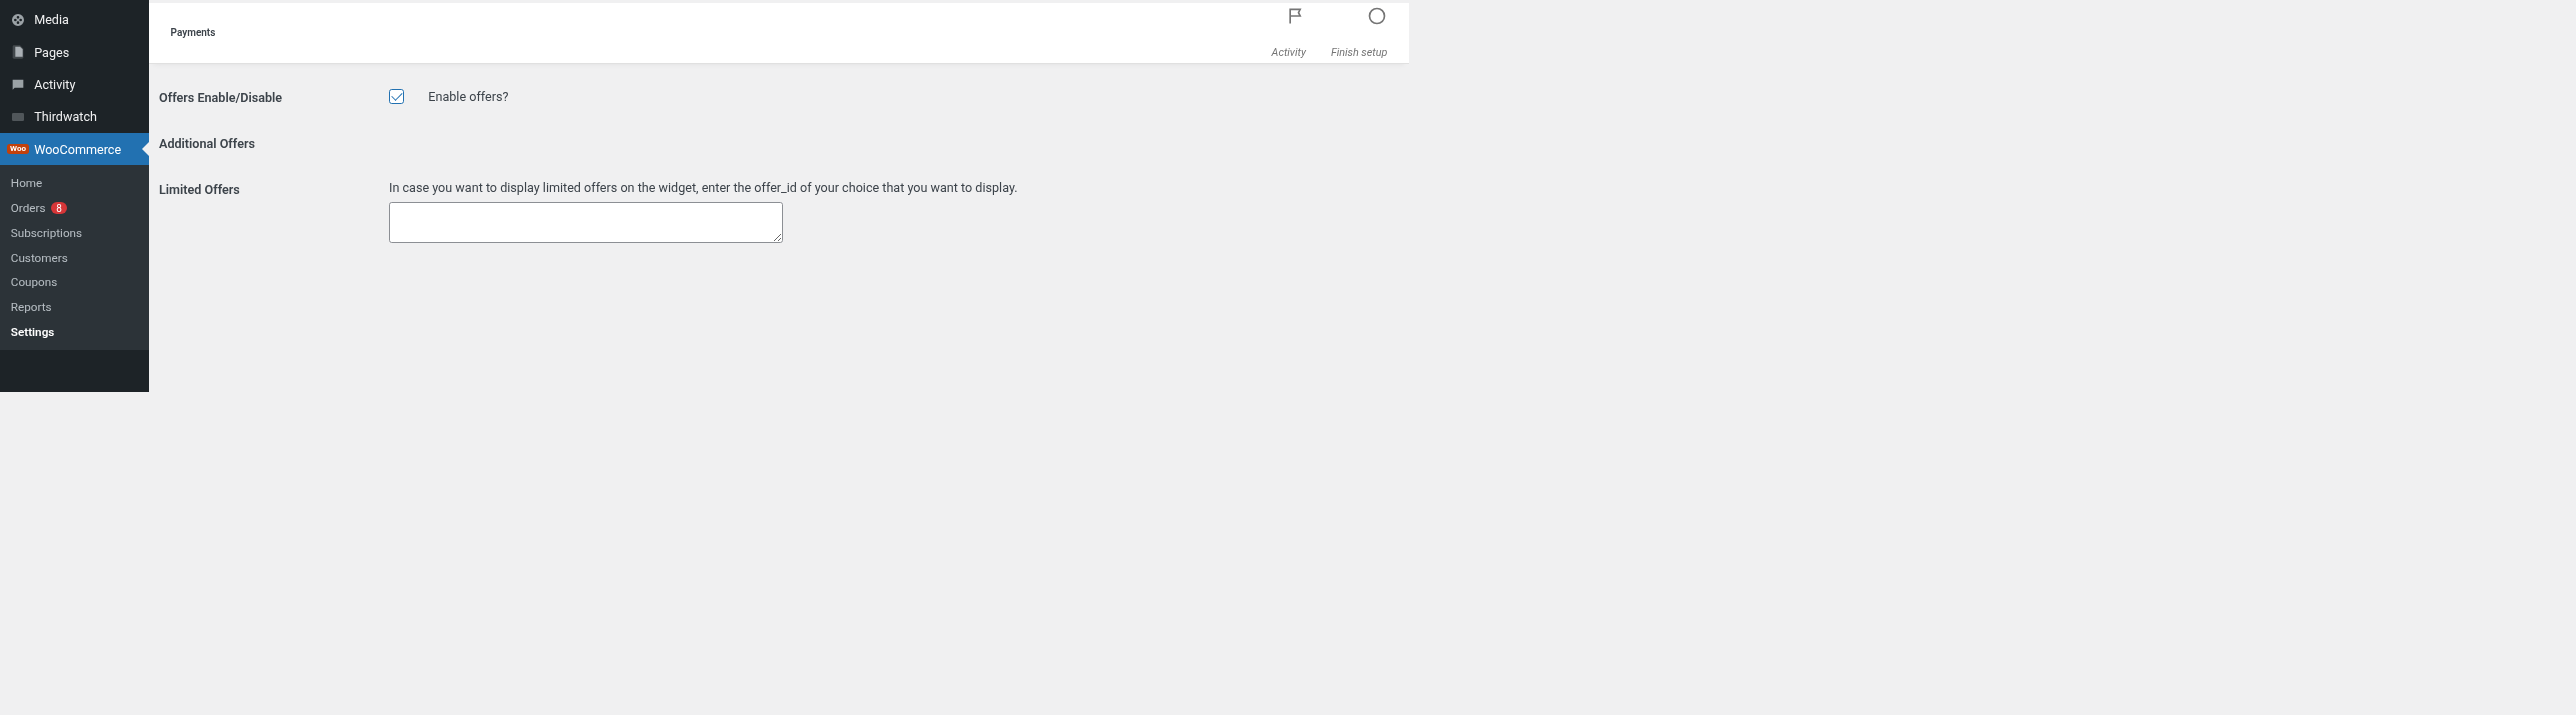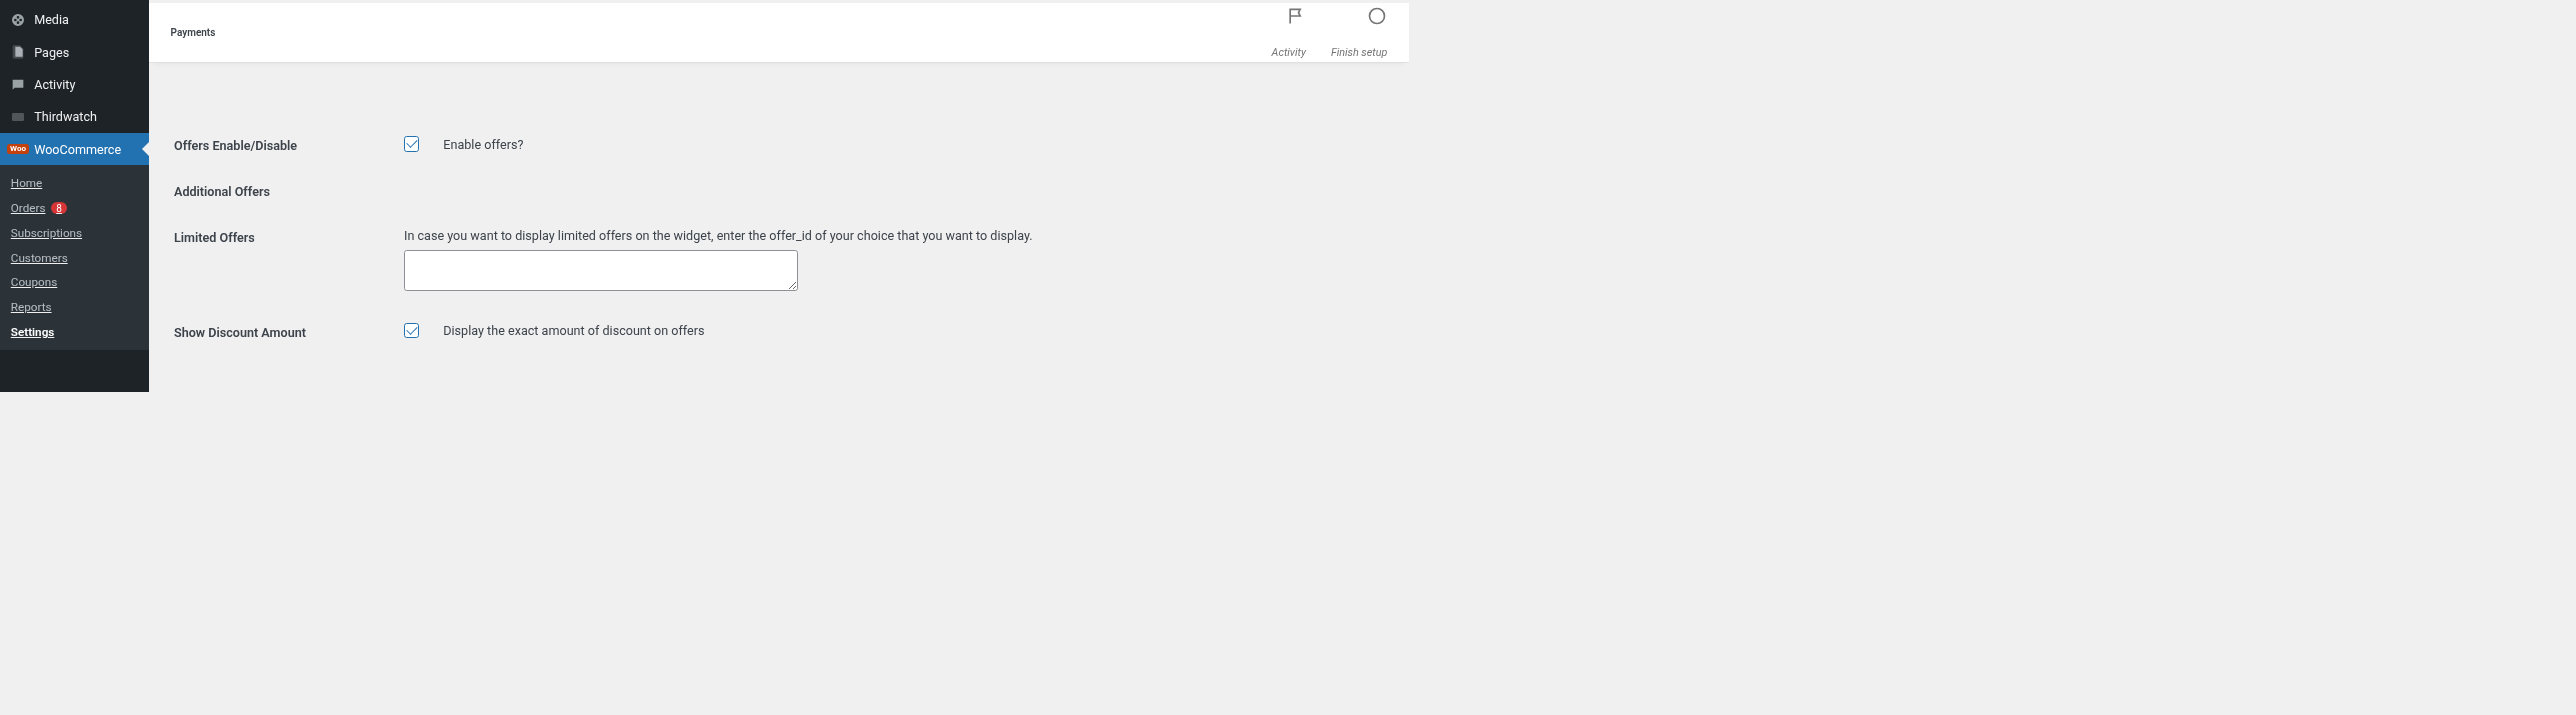--- a/index.html
+++ b/index.html
@@ -47,21 +47,20 @@
     height: 18px;
     display: inline-flex;
     align-items: center;
     justify-content: center;
     color: rgba(240,246,252,.6);
   }
   .sidebar-item.active .sidebar-icon { color: #fff; }
   .submenu {
     background: #2c3338;
     padding: 5.4px 0;
-    text-decoration: underline;
   }
   .submenu-item {
     padding: 5.4px 10.8px;
     font-size: 11.7px;
     color: rgba(240,246,252,.7);
     cursor: pointer;
     display: flex;
     align-items: center;
     gap: 5.4px;
   }
@@ -108,23 +107,22 @@
     flex-direction: column;
     align-items: flex-end;
     gap: 17px;
     font-size: 10.8px;
     color: #757575;
     cursor: pointer;
     font-style: italic;
   }
   .topbar-action svg { stroke: #757575; }
   .content {
-    padding: 25px 25px;
+    padding: 25px 10px;
     overflow: auto;
-    margin-top: 48px;
   }
   .form-row {
     display: flex;
     align-items: flex-start;
     margin-bottom: 29px;
   }
   .form-label {
     width: 230px;
     font-weight: 600;
     font-size: 12.6px;
@@ -282,25 +280,16 @@
     </div>
 
     <div class="form-row">
       <div class="form-label">Limited Offers</div>
       <div class="form-field">
         <p>In case you want to display limited offers on the widget, enter the offer_id of your choice that you want to display.</p>
         <textarea style=""></textarea>
       </div>
     </div>
 
-    <div class="form-row">
-      <div class="form-label">Show Discount Amount</div>
-      <div class="form-field">
-        <label class="checkbox-row">
-          <input type="checkbox" checked="" style="">
-          <span>Display the exact amount of discount on offers</span>
-        </label>
-      </div>
-    </div>
 
   </div>
 </main>
 
 
 </body></html>

